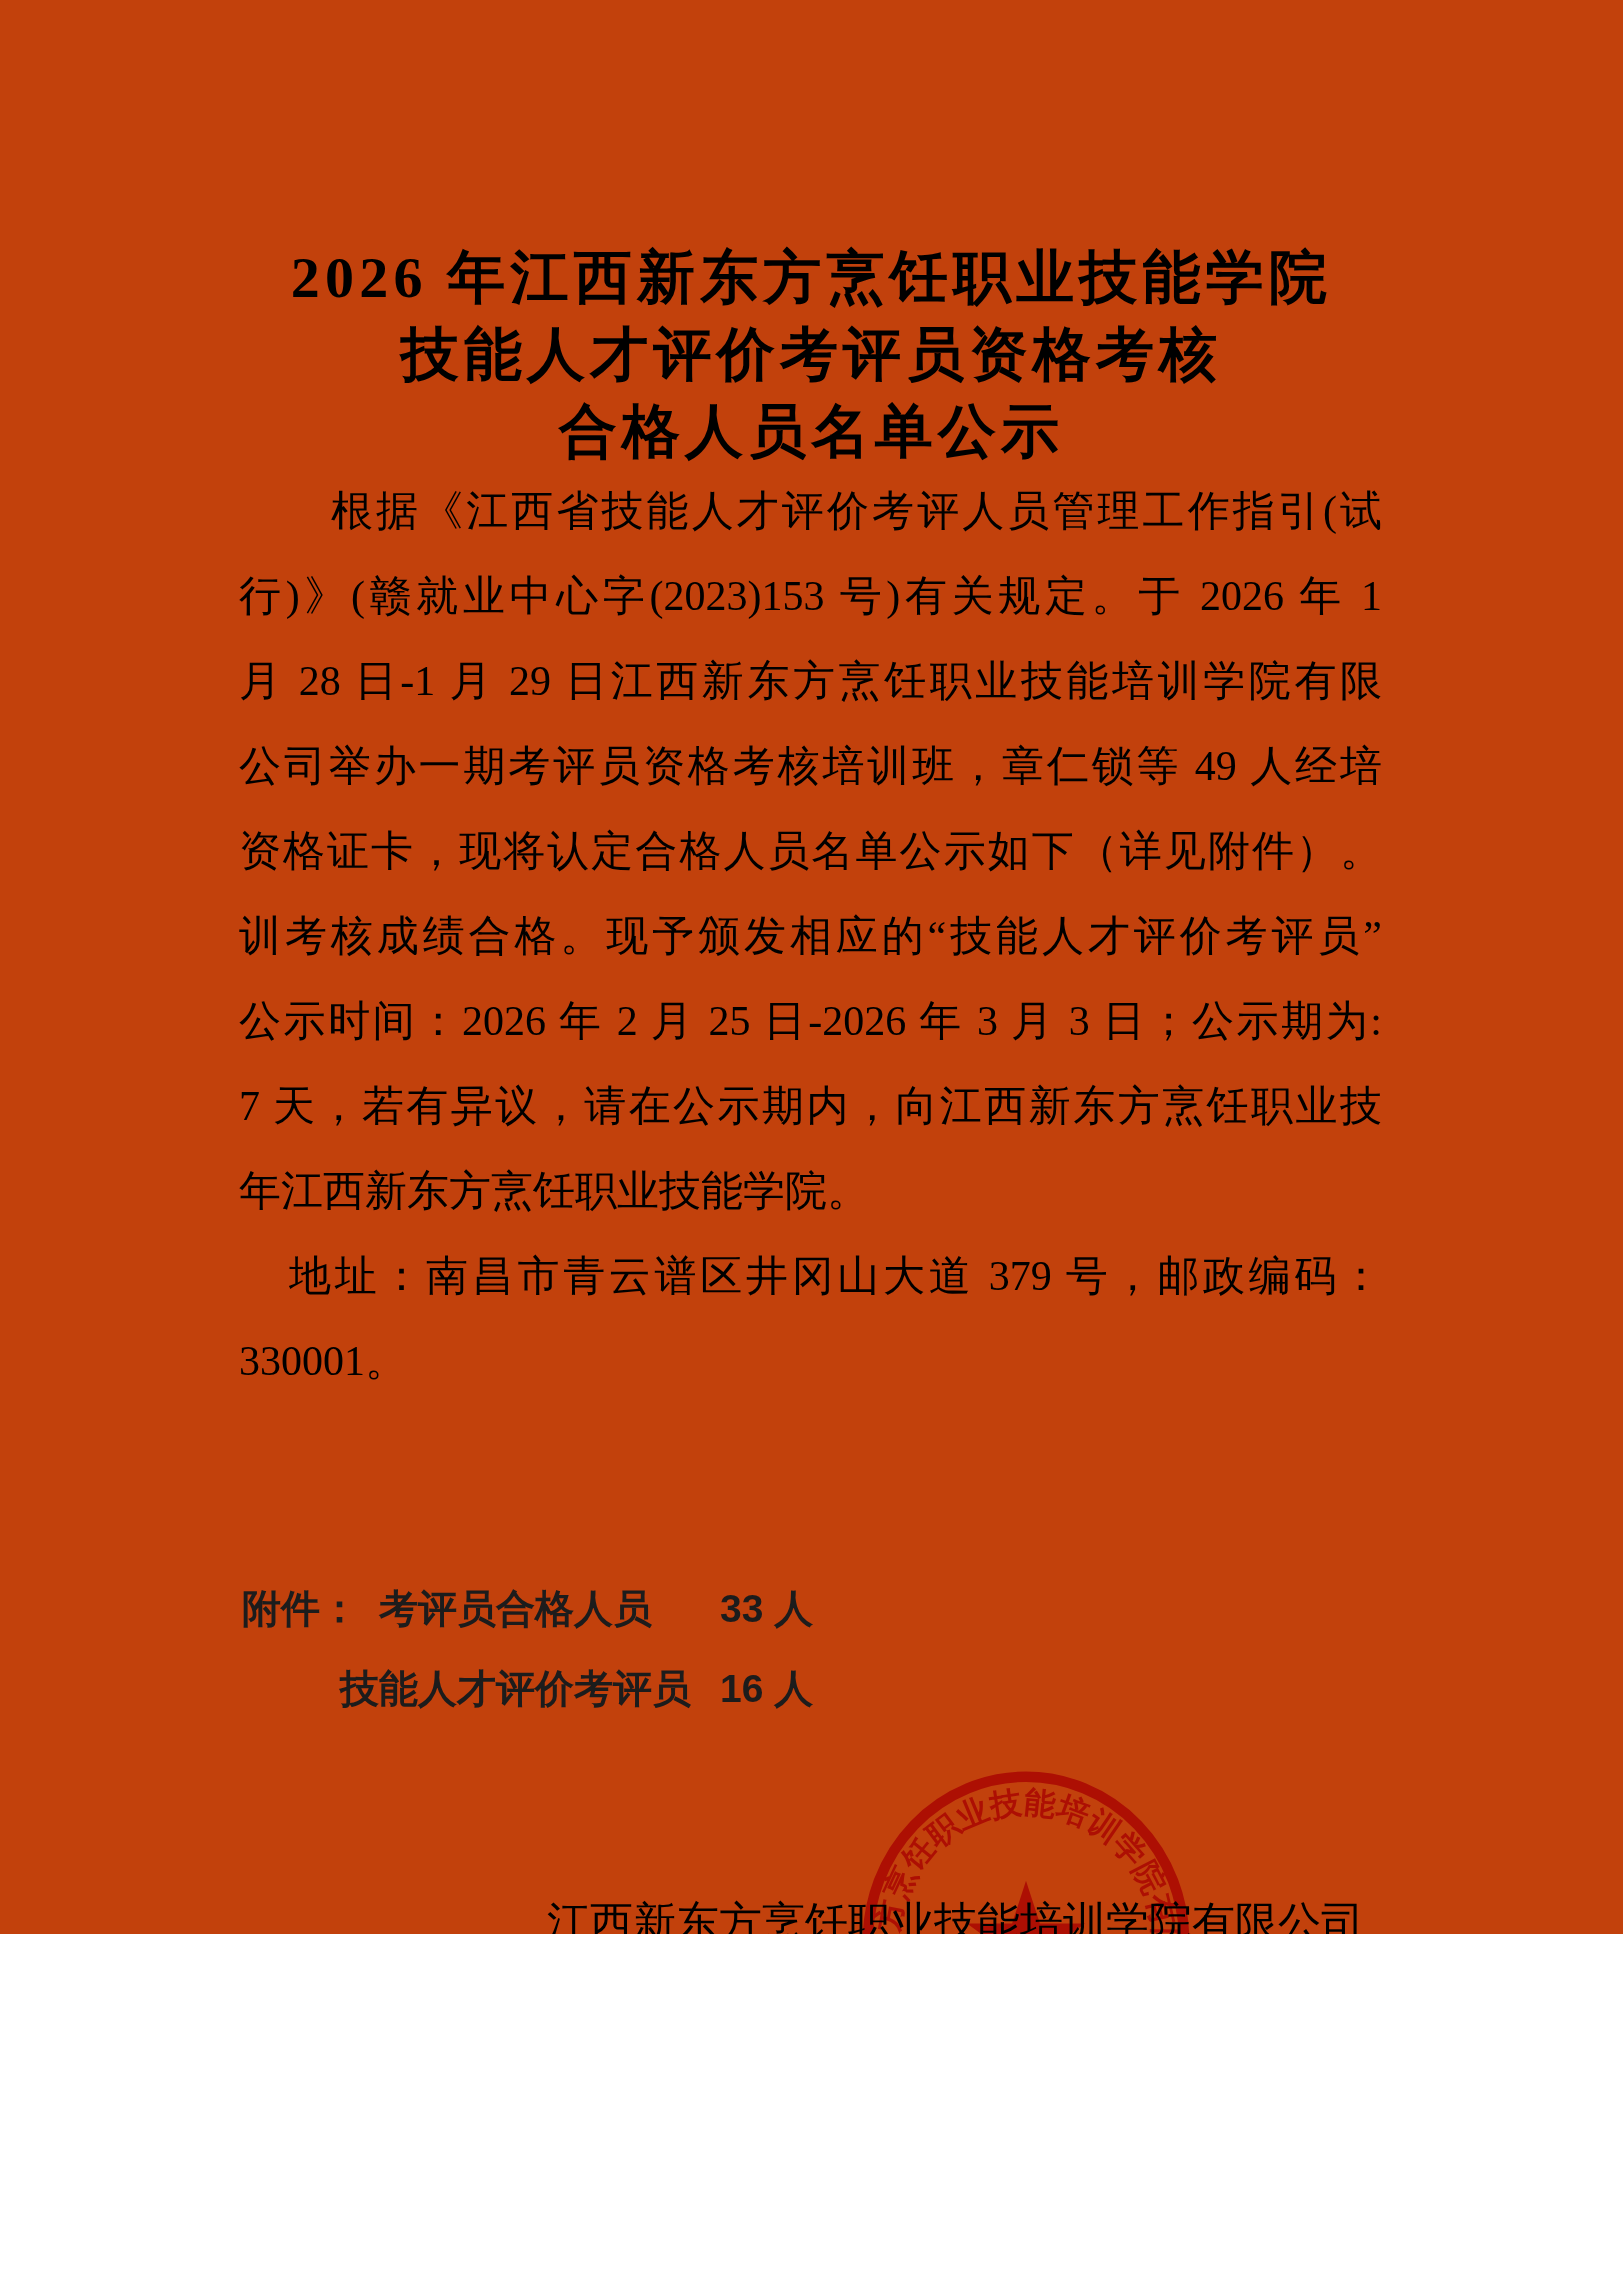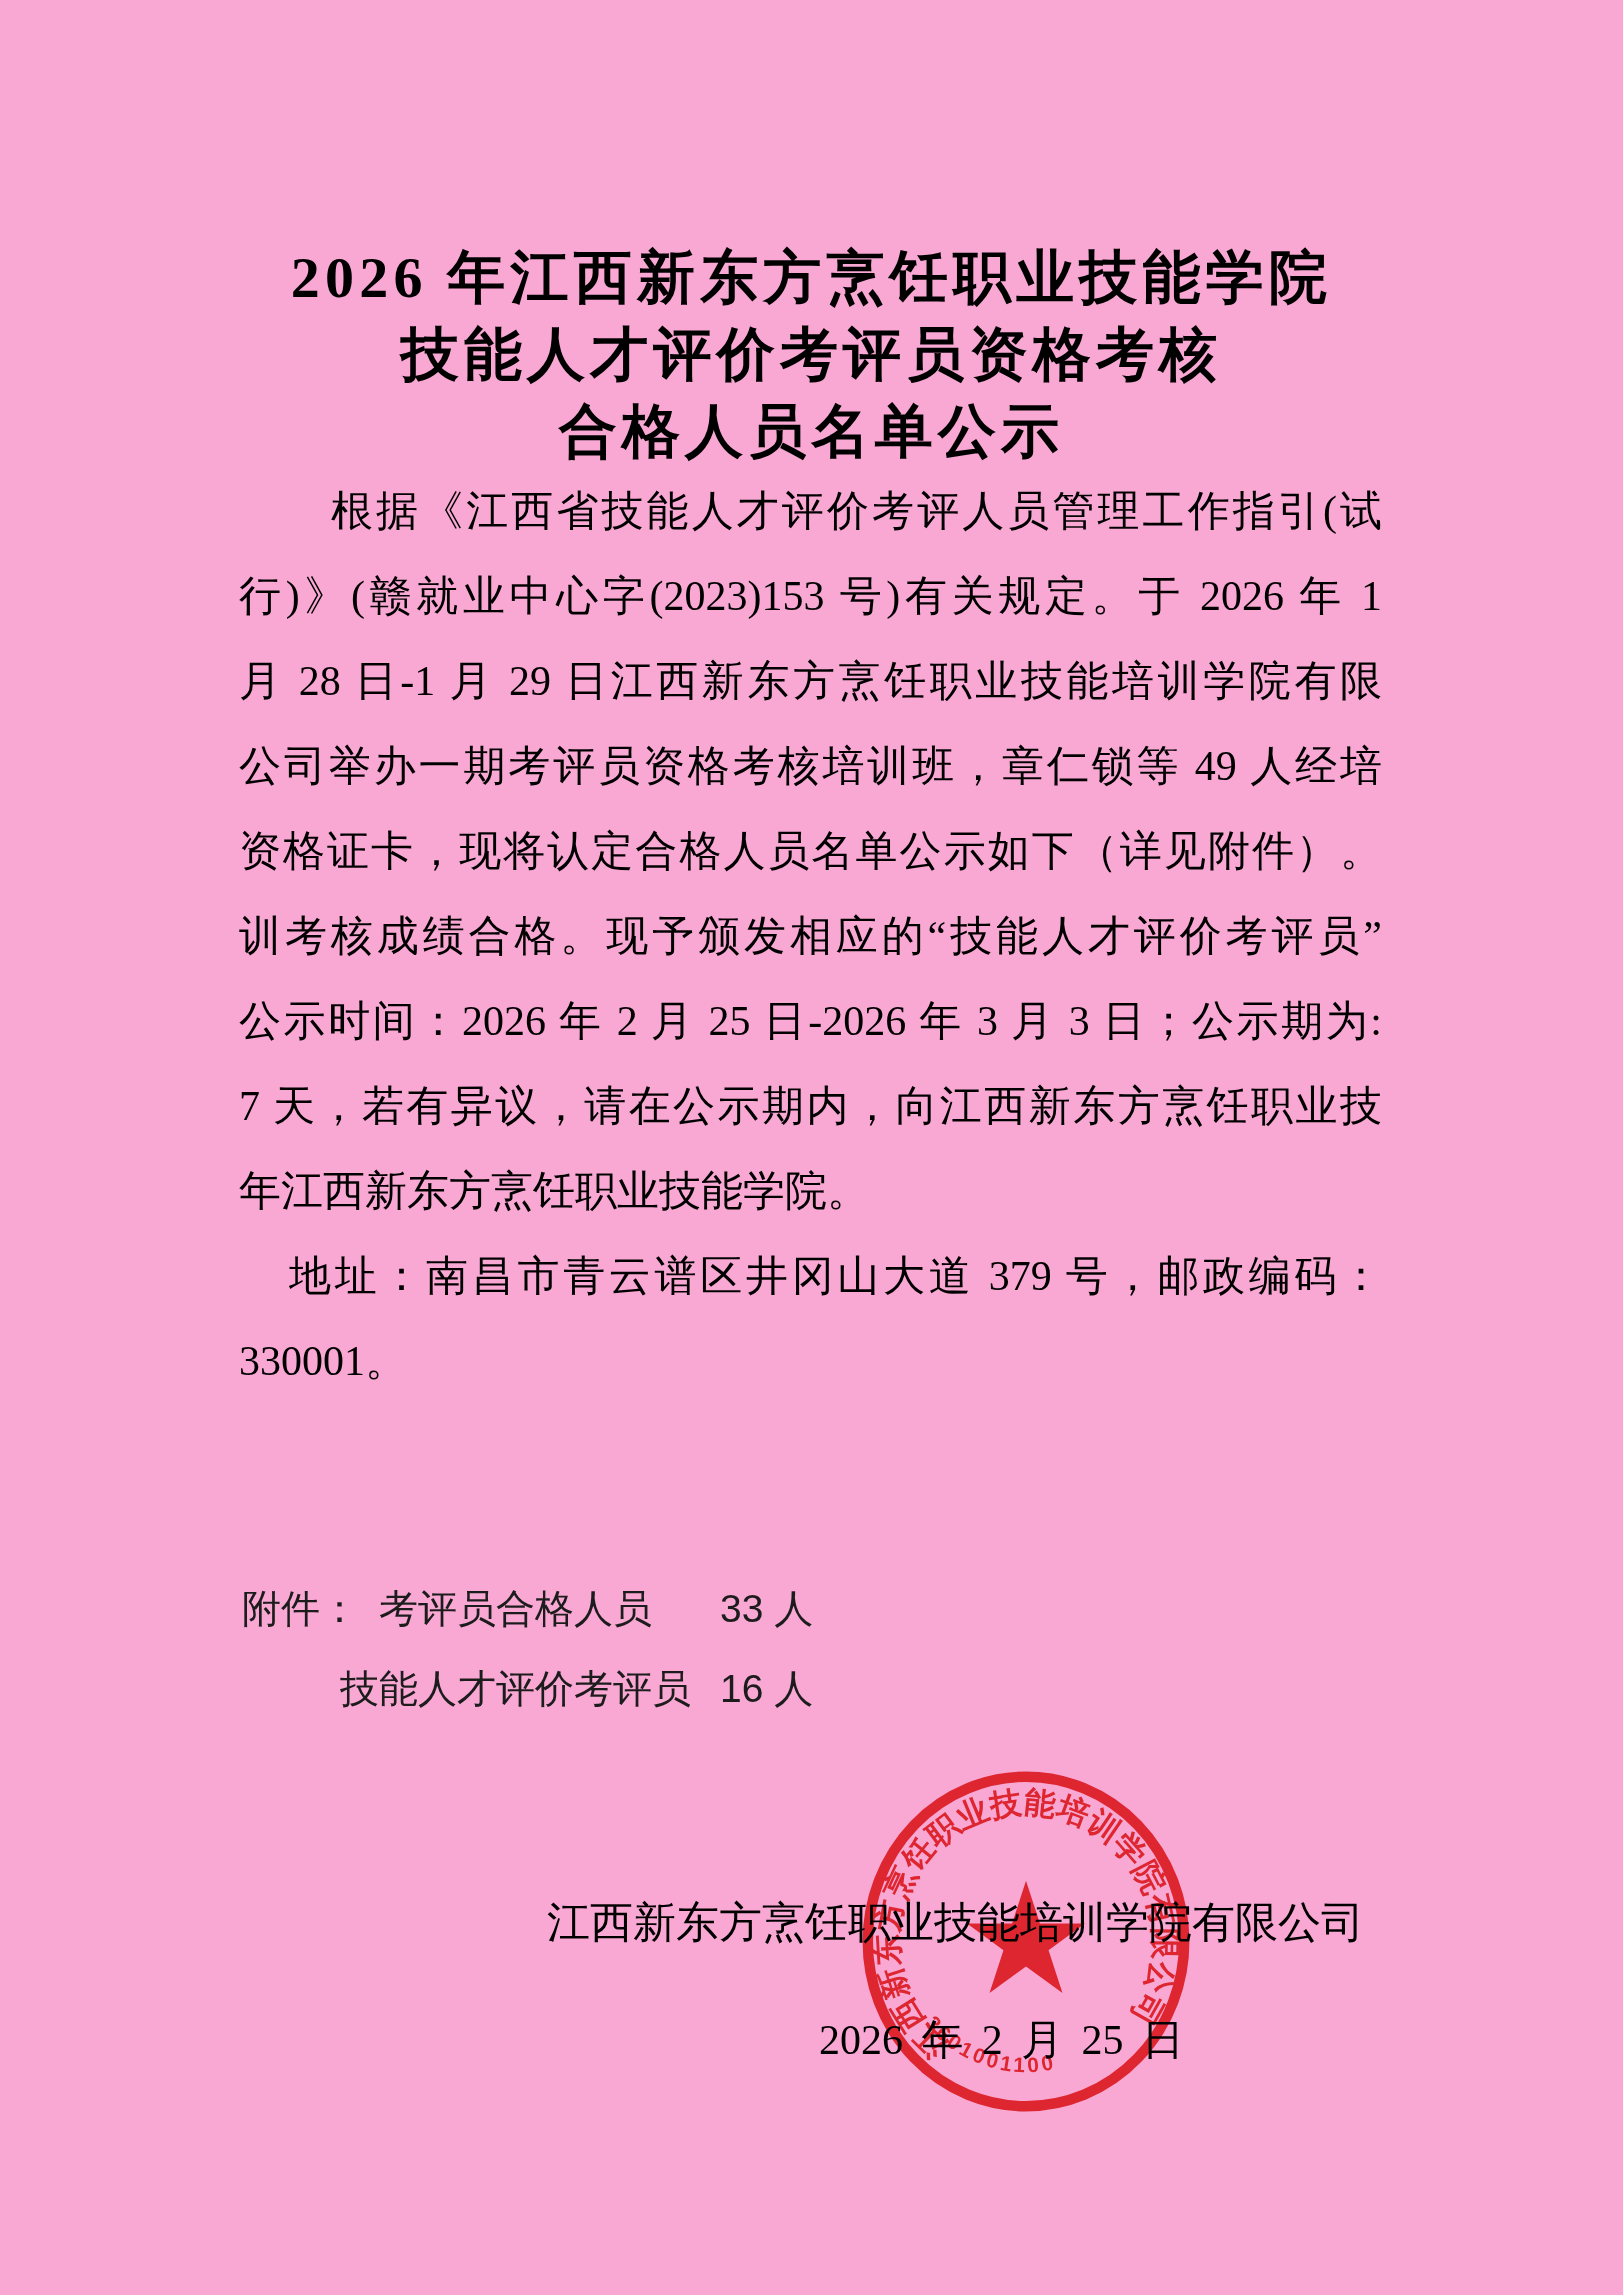--- a/index.html
+++ b/index.html
@@ -1,21 +1,21 @@
 <!DOCTYPE html>
 <html style="--stamp-color: #e01d1d;font-size:10.5px"><head>
 <meta charset="utf-8">
 <style>
   :root { --stamp-color: #e01d1d; }
   html, body { margin: 0; padding: 0; background: #ffffff; }
   .page {
     position: relative;
     width: 1623px;
-    height: 2295px;
-    background: #f9a8d4;
+    height: 1934px;
+    background: #c2410c;
     overflow: hidden;
     color: #000000;
     font-family: "Liberation Serif", "DejaVu Serif", serif;
   }
   
   .title {
     position: absolute;
     top: 239px;
     left: 0;
     width: 1623px;
@@ -39,21 +39,21 @@
   .bline.full { text-align: justify; text-align-last: justify; }
   .bline.plain { text-align: left; }
   .bline.first { text-indent: 92px; }
   .bline.hang { text-indent: 50px; }
   
   .attach {
     position: absolute;
     left: 242px;
     top: 1588px;
     font-family: "Liberation Sans", "DejaVu Sans", sans-serif;
-    font-weight: 400;
+    font-weight: 700;
     font-size: 39px;
     line-height: 41px;
     color: #1c1c1c;
   }
   .arow { position: relative; height: 41px; width: 916px; }
   .arow.r1 { margin-bottom: 39px; }
   .alabel  { position: absolute; left: 0; }
   .aname1  { position: absolute; left: 137px; }
   .aname2  { position: absolute; left: 98px; }
   .acount  { position: absolute; left: 478px; }

